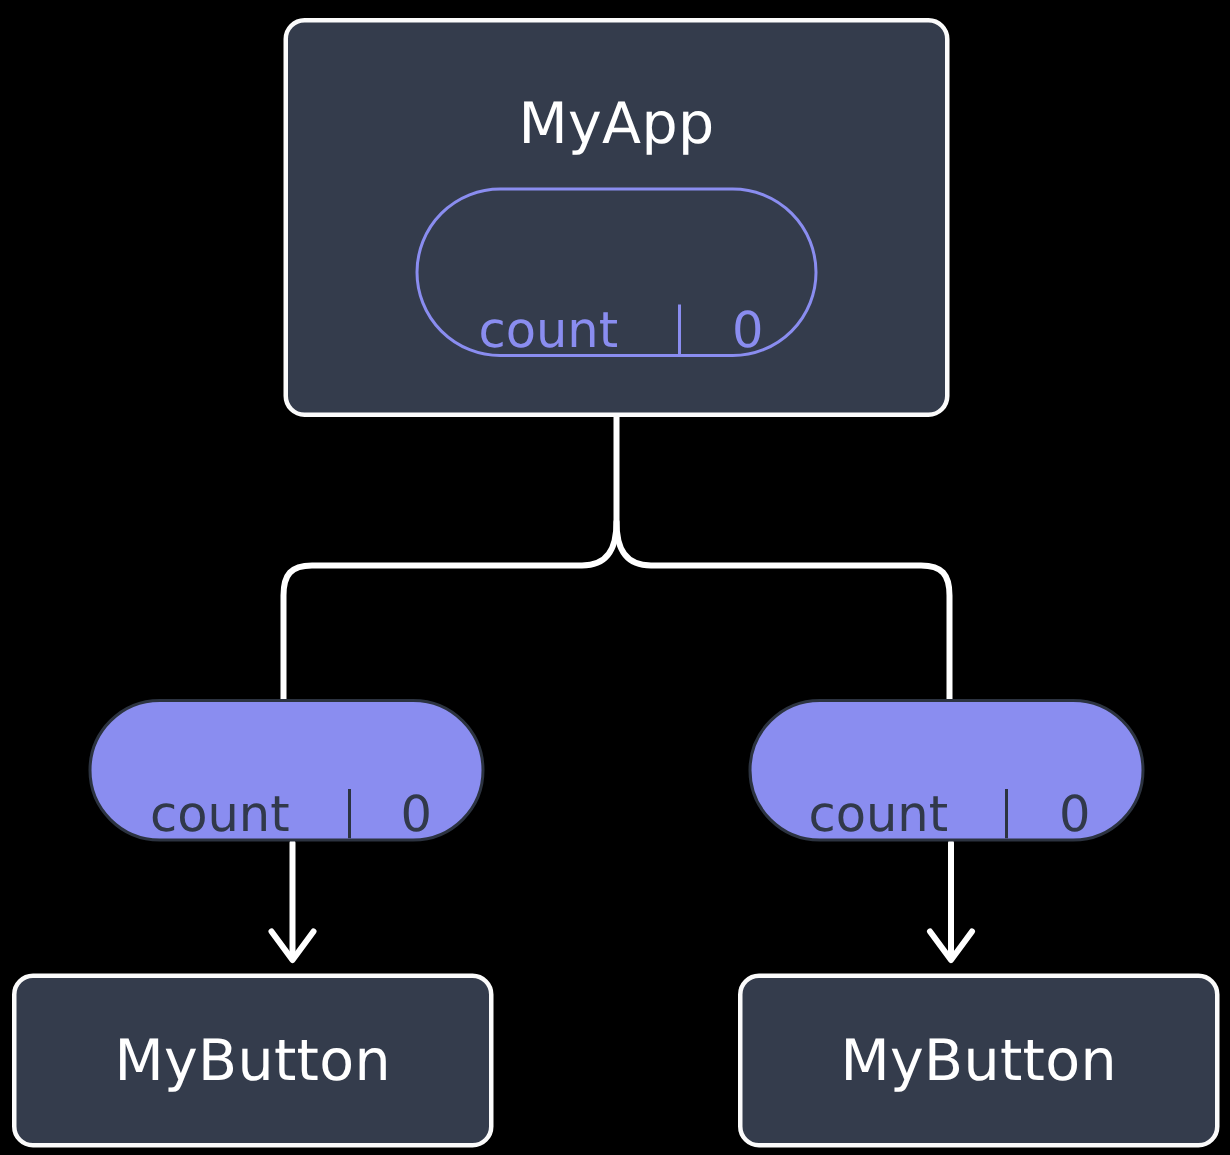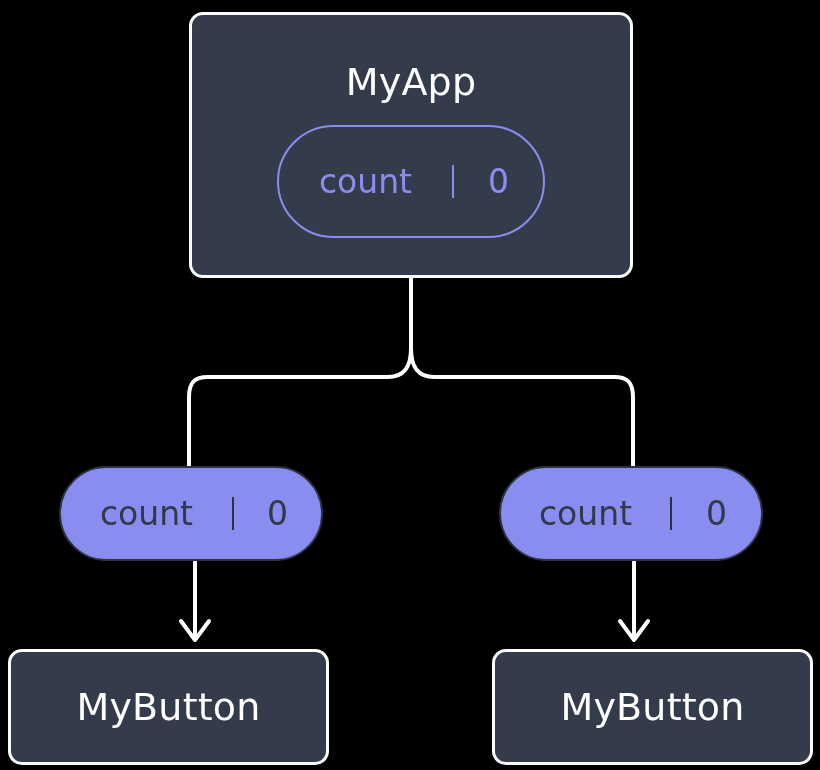--- a/index.html
+++ b/index.html
@@ -63,21 +63,21 @@
     width: 321px;
     height: 116px;
     justify-content: center;
   }
 
   
   .state-pill {
     position: absolute;
     box-sizing: border-box;
     display: flex;
-    align-items: center;
+    align-items: flex-end;
     border-radius: 999px;
     overflow: hidden;
   }
   .pill-key, .pill-value {
     display: flex;
     align-items: center;
     justify-content: center;
     font-size: 33px;
     line-height: 1;
     white-space: nowrap;

